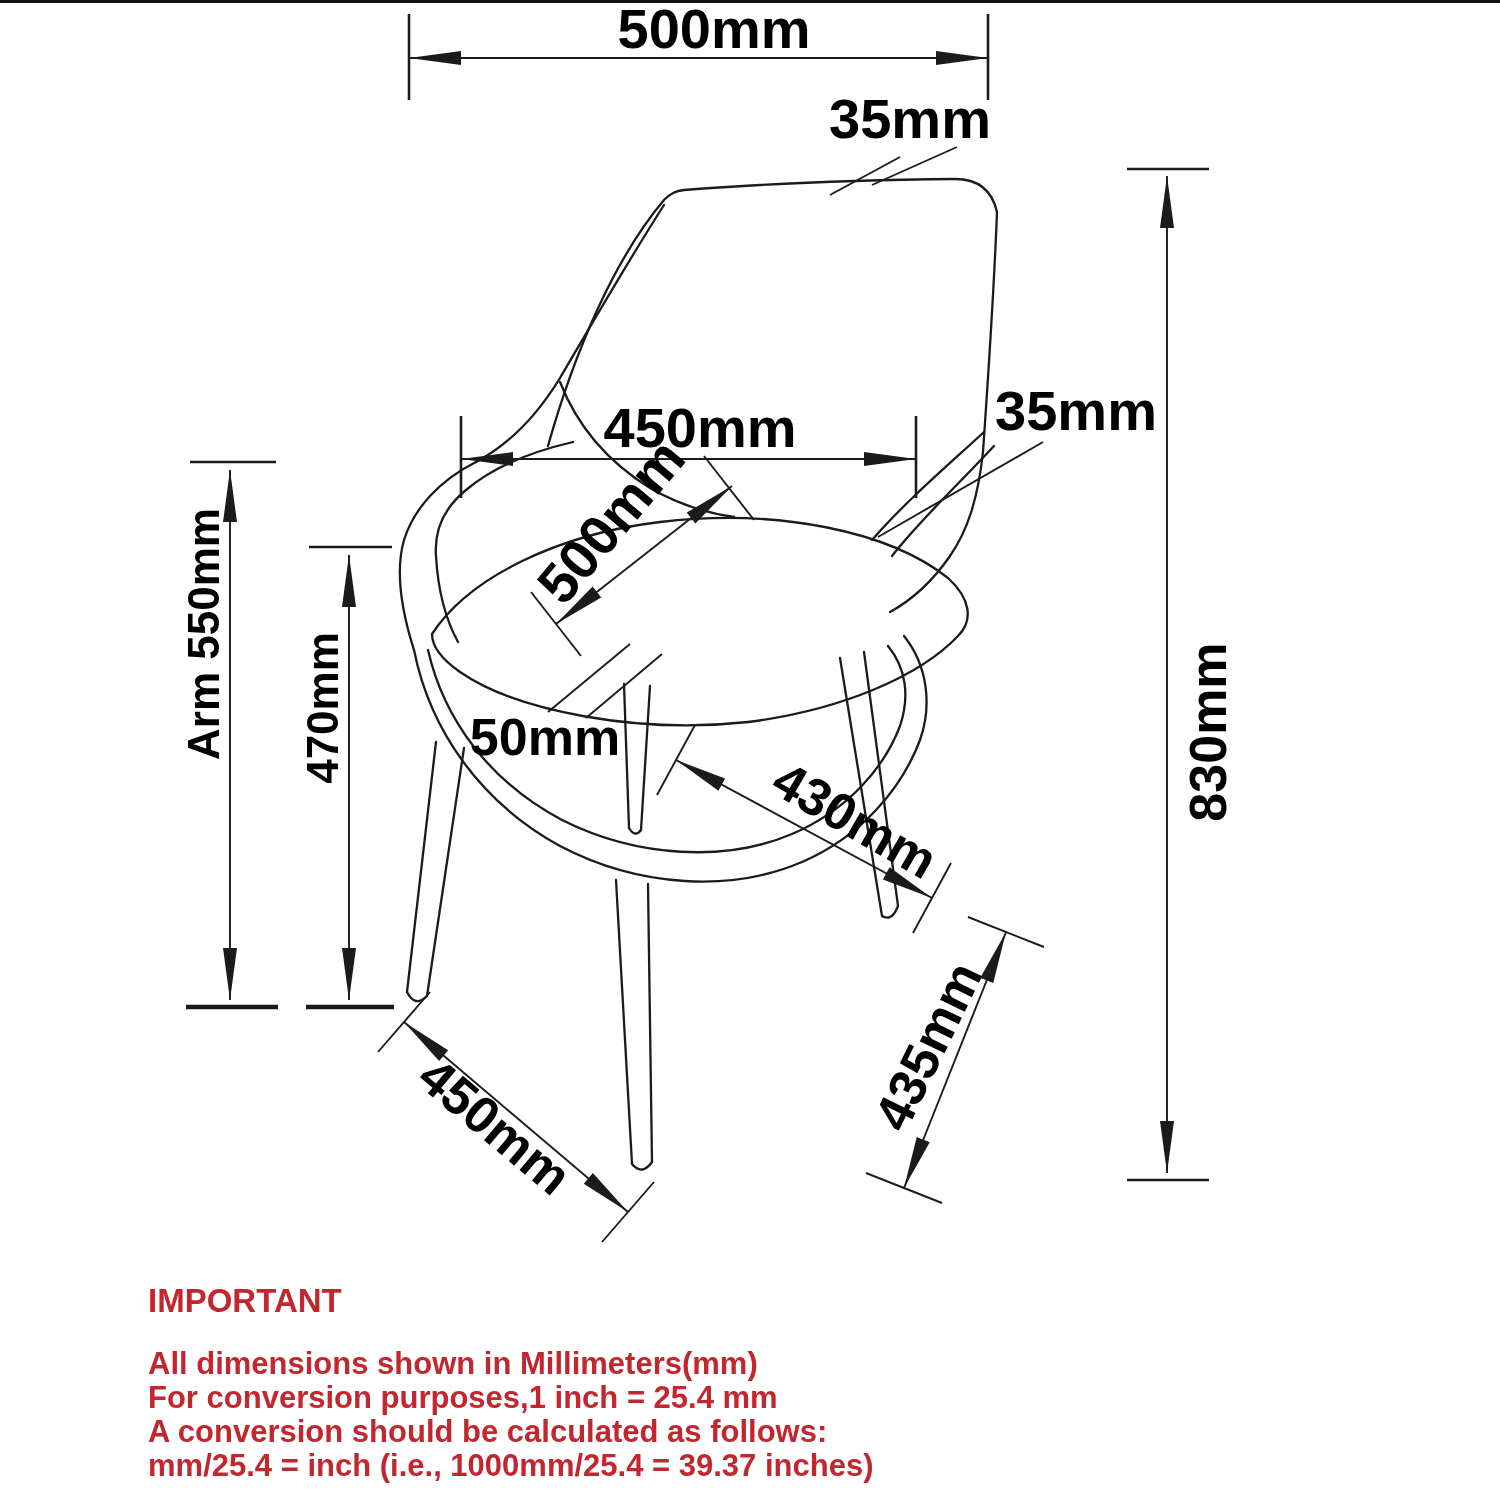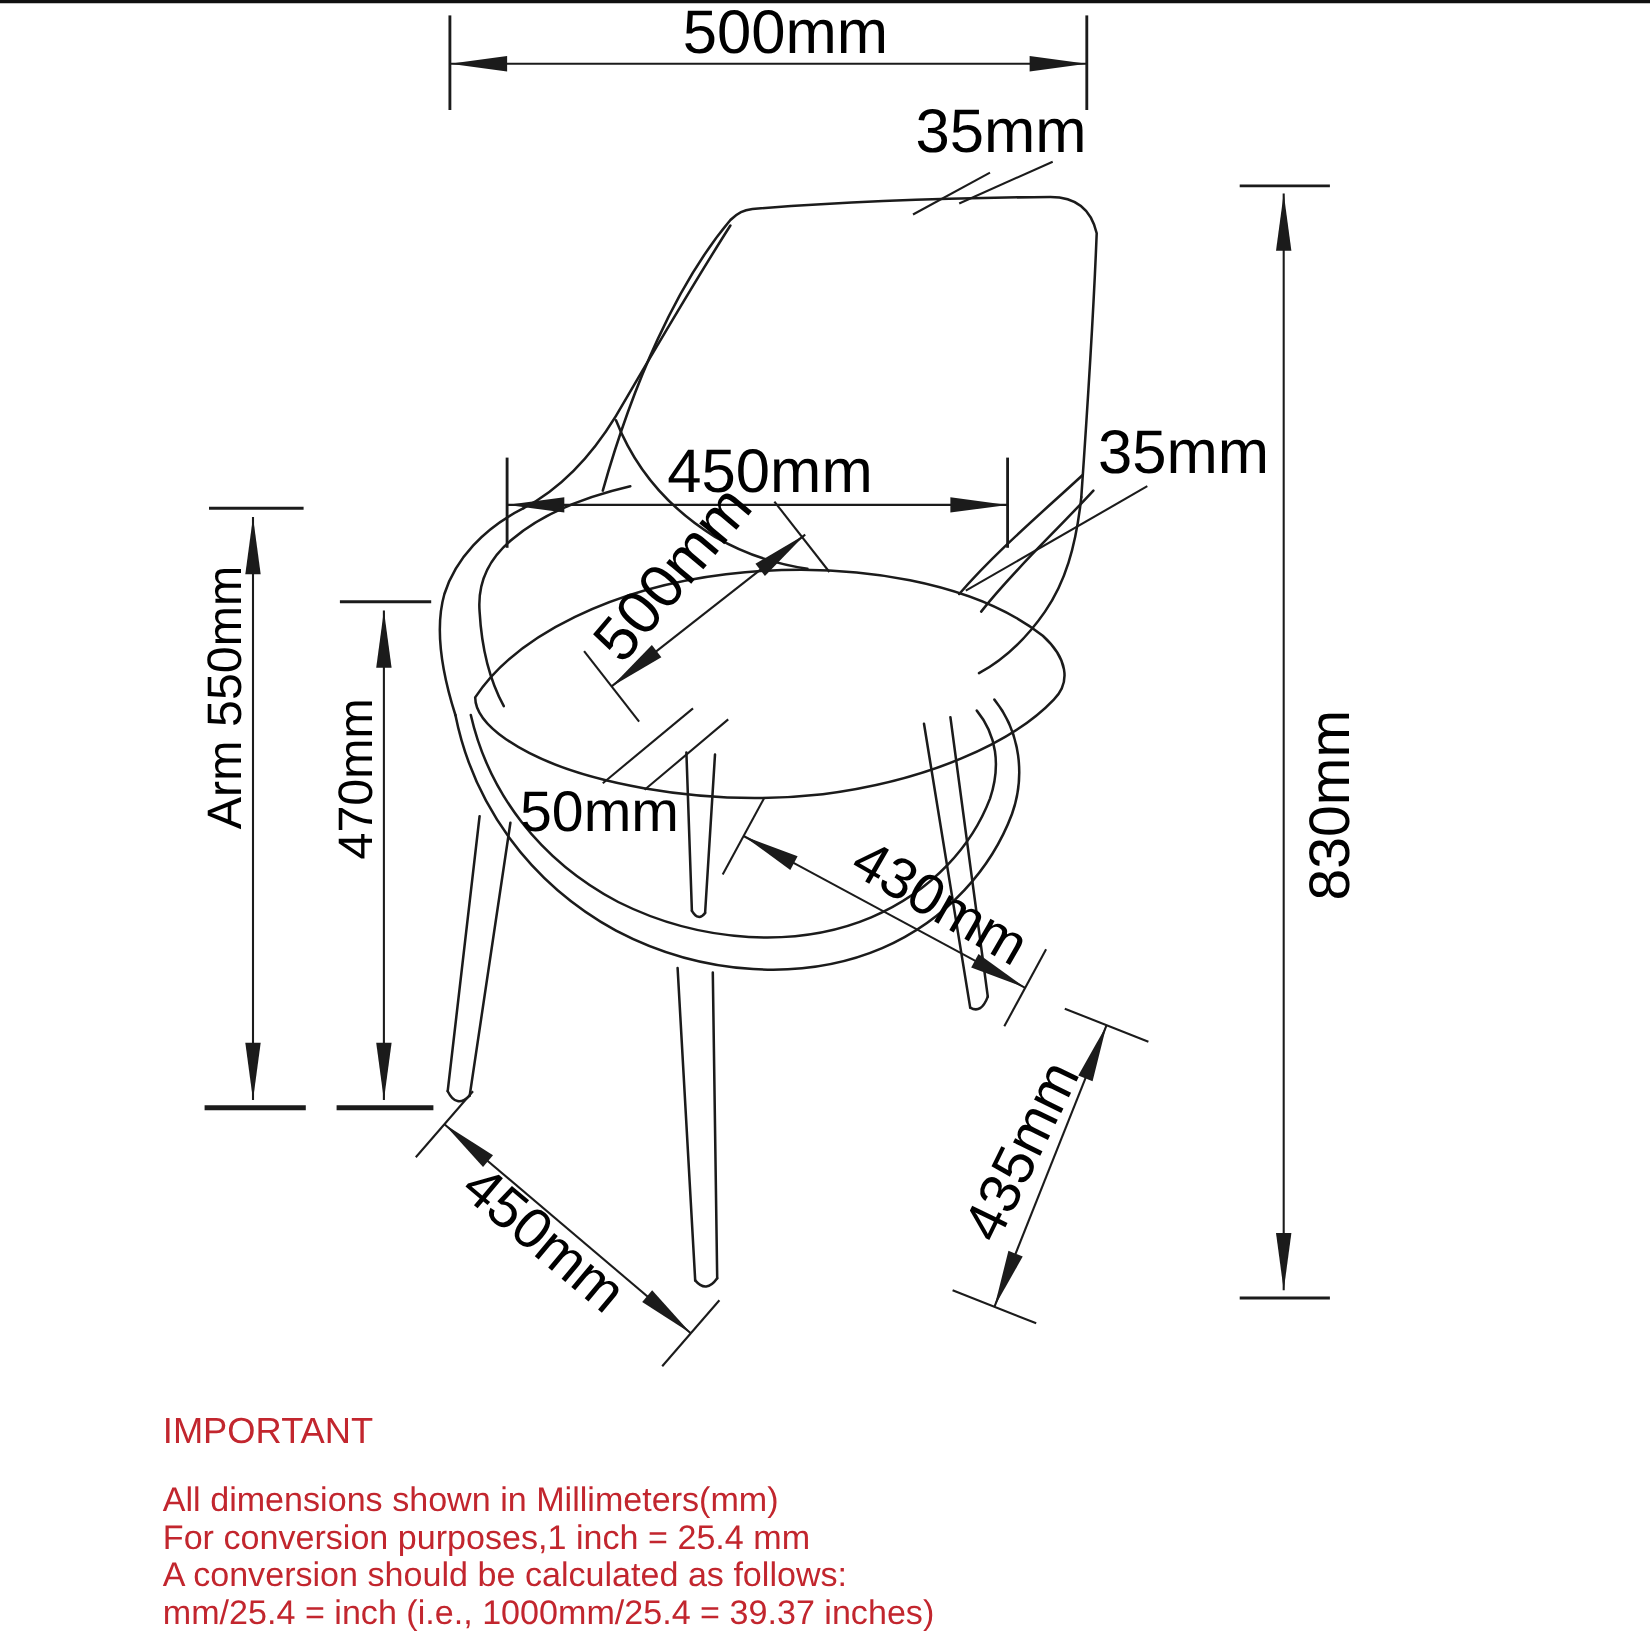--- a/index.html
+++ b/index.html
@@ -1,17 +1,17 @@
 <!DOCTYPE html>
 <html><head>
 <meta charset="utf-8">
 <style>
   html,body{margin:0;padding:0;background:#ffffff;}
   body{width:1500px;height:1500px;position:relative;font-family:"Liberation Sans",sans-serif;}
-  #stage{position:absolute;left:0;top:0;width:1500px;height:1192px;}
+  #stage{position:absolute;left:0;top:0;width:1500px;height:1192px;font-weight:bold;}
   svg{display:block;}
   .ink{stroke:#1b1b1b;fill:none;stroke-width:2.3;stroke-linecap:round;stroke-linejoin:round;}
   .dimline{stroke:#1b1b1b;fill:none;stroke-width:1.9;}
   .tick{stroke:#1b1b1b;fill:none;stroke-width:2.6;}
   .tick-thick{stroke:#1b1b1b;fill:none;stroke-width:4.5;}
   .leader{stroke:#1b1b1b;fill:none;stroke-width:1.9;}
   .dim-label{font-family:"Liberation Sans",sans-serif;font-size:56px;fill:#000000;
              text-anchor:middle;}
   .dim-label.small{font-size:44px;}
   .dim-label.mid{font-size:52px;}

